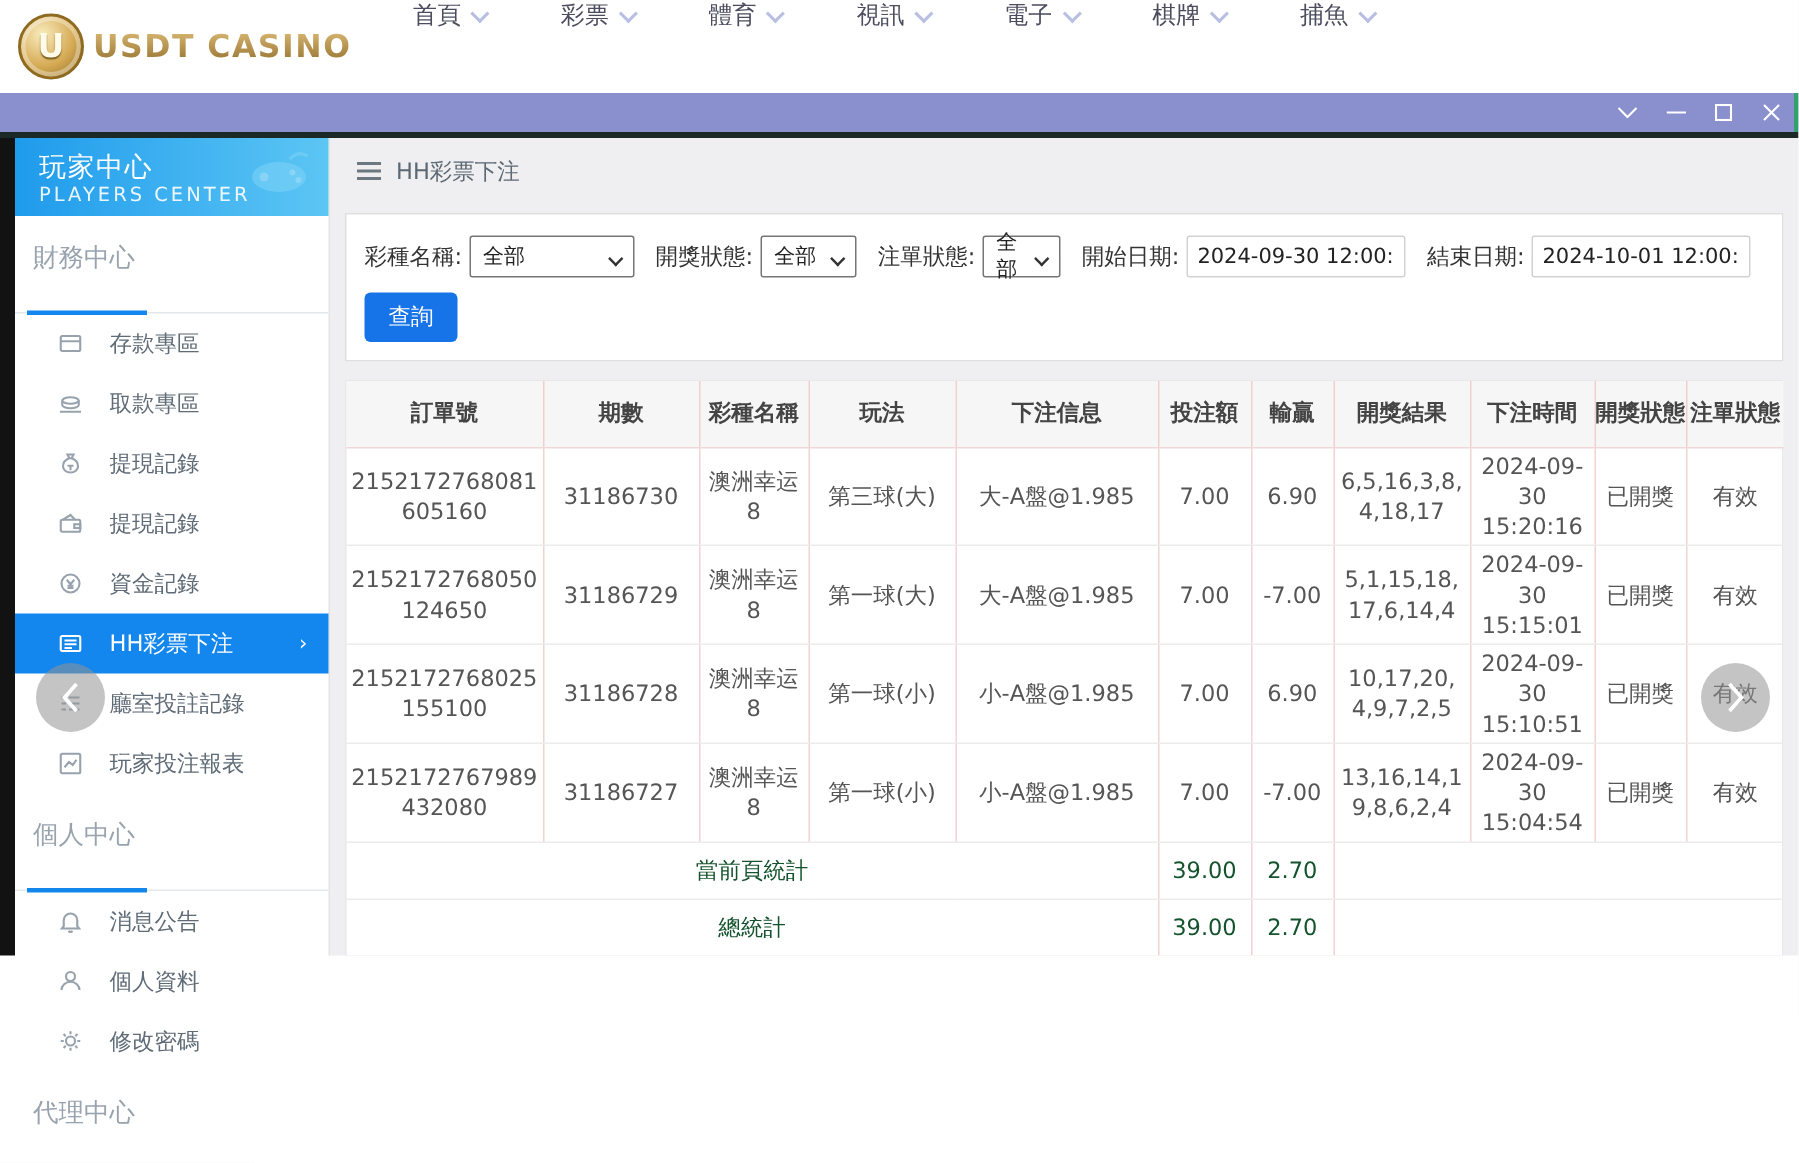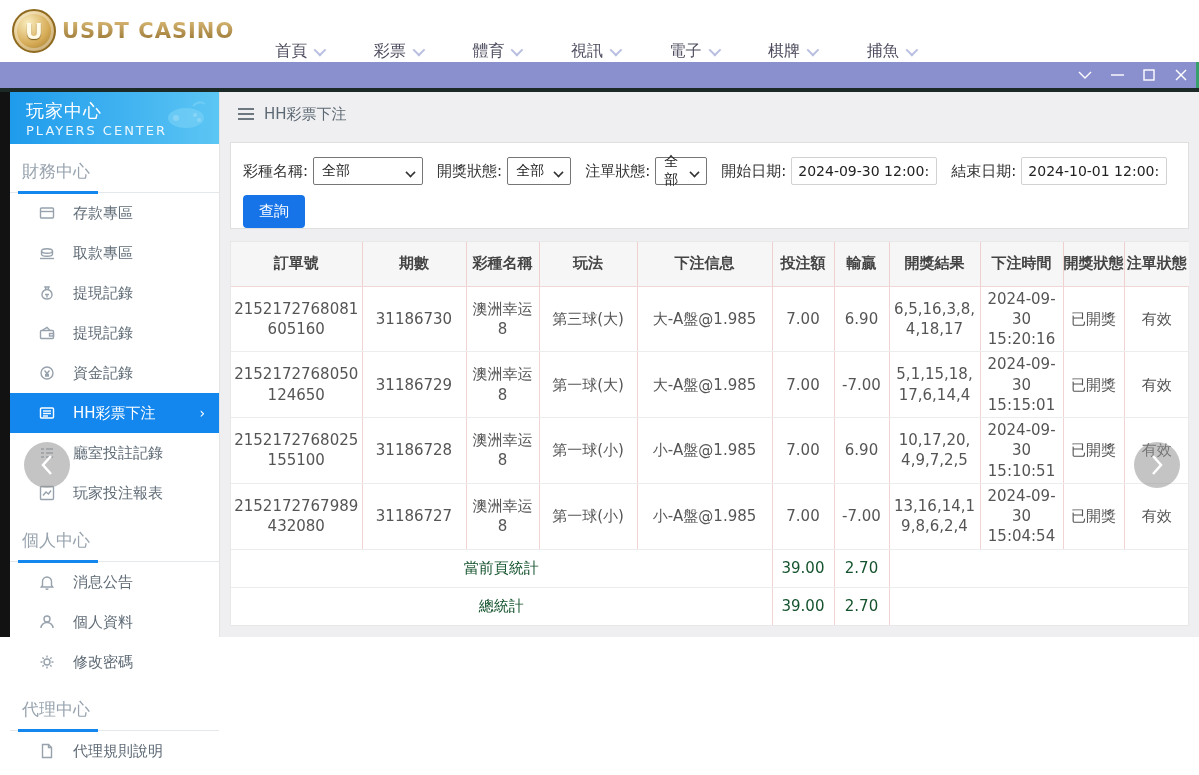--- a/index.html
+++ b/index.html
@@ -12,21 +12,21 @@
   .logo { display:flex; align-items:center; margin-left:12px; }
   .coin { width:44px; height:44px; border-radius:50%;
     background:radial-gradient(circle at 35% 30%, #f9ecbe, #d6ab56 55%, #8f6b22);
     border:2px solid #8f6b22; box-shadow:inset 0 0 0 3px rgba(255,255,255,.35);
     display:flex; align-items:center; justify-content:center;
     color:#fffbe8; font-weight:bold; font-size:22px; text-shadow:0 1px 1px #7a5a1a; }
   .logo-text { margin-left:6px; font-weight:bold; font-size:21px; letter-spacing:1px;
     background:linear-gradient(180deg,#dcbb77,#93702e); -webkit-background-clip:text;
     background-clip:text; color:transparent; }
   .nav { position:absolute; left:250px; top:0; height:62px; width:690px;
-    display:flex; justify-content:space-around; align-items:flex-end; }
+    display:flex; justify-content:space-around; align-items:flex-start; }
   .nav-item { display:flex; align-items:center; gap:7px; font-size:16px; color:#4c4c5e; cursor:pointer; }
   .chev { width:9px; height:9px; border-right:2px solid #b9bfe0; border-bottom:2px solid #b9bfe0;
     transform:rotate(45deg) translateY(-2px); display:inline-block; }
 
   
   .titlebar { height:26px; background:#8a8fce; position:relative; }
   .titlebar .edge { position:absolute; right:0; top:0; width:3px; height:26px; background:#35a06b; }
   .win-controls { position:absolute; right:8px; top:0; height:26px; display:flex; align-items:center; gap:12px; }
   .wc { width:20px; height:18px; display:flex; align-items:center; justify-content:center; cursor:pointer; }
   .wc svg { stroke:#fff; stroke-width:1.4; fill:none; }
@@ -34,38 +34,38 @@
 
   
   .content { display:flex; height:545px; }
   .left-strip { width:10px; background:#121212; }
   .sidebar { width:210px; background:#fff; border-right:1px solid #e4e4e4; }
   .side-header { height:52px; background:linear-gradient(90deg,#1f9bec,#5cc6f4);
     color:#fff; padding:7px 0 0 16px; position:relative; overflow:hidden; }
   .side-header .t1 { font-size:18px; letter-spacing:1px; }
   .side-header .t2 { font-size:13px; letter-spacing:2px; opacity:.9; }
   .gamepad { position:absolute; right:10px; top:6px; opacity:.55; }
-  .sec-title { margin:16px 0 0 0; padding:0 0 9px 12px; font-size:17px; color:#98a3ae;
+  .sec-title { margin:16px 0 0 0; padding:0 0 25px 12px; font-size:17px; color:#98a3ae;
     border-bottom:1px solid #e5e8eb; position:relative;font-family:Liberation Mono, monospace; }
   .sec-title::after { content:""; position:absolute; left:8px; bottom:-2px; width:80px; height:3px; background:#1387ee; }
   .side-item { height:40px; display:flex; align-items:center; padding-left:28px; gap:17px;
     font-size:15px; color:#5f6b76; cursor:pointer; position:relative; }
   .side-item .s-icon { width:18px; display:flex; justify-content:center; color:#97a2ad; }
   .side-item .s-icon svg { stroke:currentColor; fill:none; stroke-width:1.4; }
   .side-item.active { background:#1387ee; color:#fff; }
   .side-item.active .s-icon { color:#fff; }
   .side-item .arrow { position:absolute; right:14px; font-size:14px; color:#fff; }
 
   .main { flex:1; background:#efeff1; overflow:hidden; }
   .breadcrumb { height:44px; display:flex; align-items:center; gap:10px; padding-left:18px;
     color:#5c6873; font-size:15px; }
   .burger { display:inline-flex; flex-direction:column; gap:3px; cursor:pointer; }
   .burger i { width:16px; height:2px; background:#6d7780; }
 
-  .filter-panel { margin:6px 10px 12px; background:#fff; border:1px solid #dfdfdf; padding:14px 12px 0; }
+  .filter-panel { margin:6px 10px 12px; background:#fff; border:1px solid #dfdfdf; padding:14px 12px 12px; }
   .filter-row { display:flex; align-items:center; gap:5px; font-size:15px; color:#333; flex-wrap:nowrap; }
   .flabel { white-space:nowrap; }
   .flabel.gap { margin-left:9px; }
   .fselect { position:relative; border:1px solid #767676; border-radius:2px; background:#fff;
     height:28px; display:flex; align-items:center; padding:0 20px 0 8px; font-size:14px; color:#222; cursor:pointer; }
   .fselect::after { content:""; position:absolute; right:7px; top:10px; width:7px; height:7px;
     border-right:2px solid #333; border-bottom:2px solid #333; transform:rotate(45deg) scale(.8); }
   .sel-w1 { width:110px; } .sel-w2 { width:64px; } .sel-w3 { width:52px; }
   .date-input { width:146px; height:28px; border:1px solid #d2d2d2; border-radius:2px;
     font-size:14px; color:#222; padding:0 6px; font-family:inherit; }

